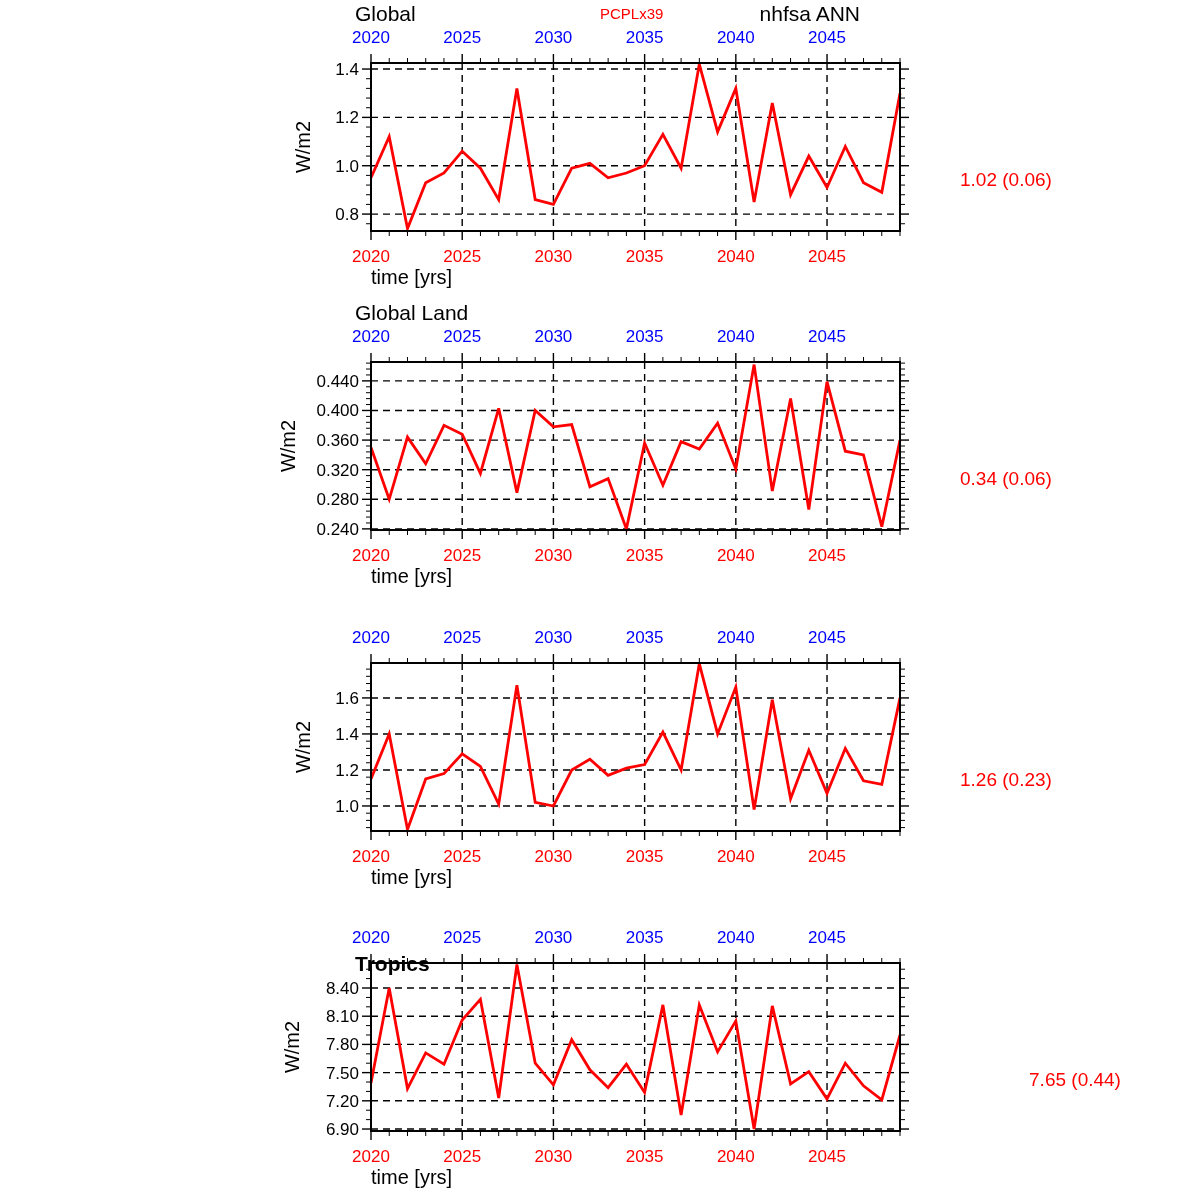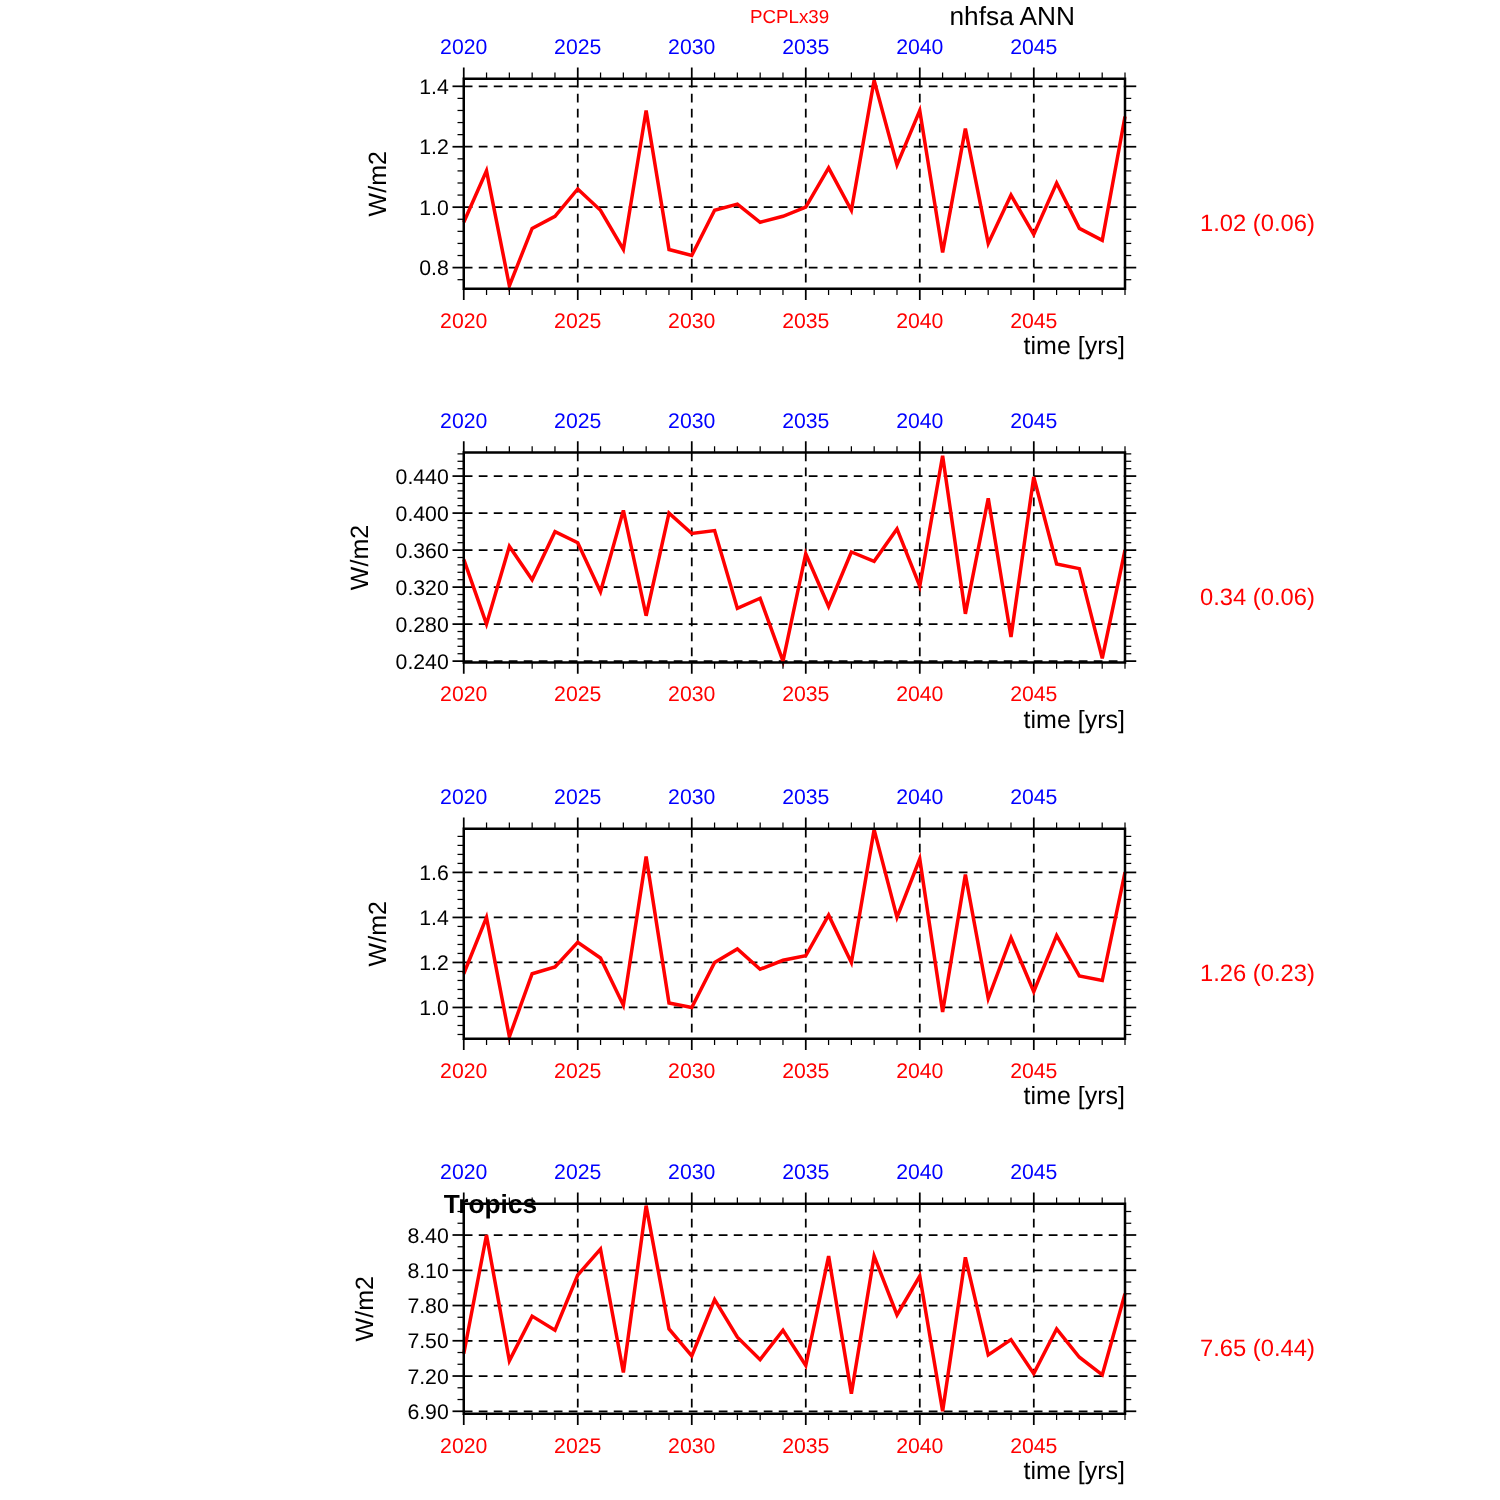--- a/index.html
+++ b/index.html
@@ -7,22 +7,22 @@
     position:relative;width:1200px;height:1200px;background:#ffffff;overflow:hidden;
     font-family:"Liberation Sans", sans-serif;color:#000;
   }
   .fig svg{position:absolute;left:0;top:0;}
   .lbl{position:absolute;white-space:nowrap;}
   .t-left{left:355px;width:320px;font-size:21px;line-height:25px;text-align:left;}
   .pt0{top:1px;}.pt1{top:300px;}.pt2{top:601px;}.pt3{top:951px;font-weight:bold;}
   .t-center{left:460px;top:1px;width:400px;font-size:21px;line-height:25px;text-align:right;}
   .t-right{left:600px;top:1px;width:300px;font-size:15px;line-height:25px;text-align:left;color:#ff0000;}
   .stat{left:960px;width:230px;font-size:19px;line-height:23px;color:#ff0000;text-align:left;}
-  .st0{top:168px;}.st1{top:467px;}.st2{top:768px;}.st3{top:1068px;}
-  .xlab{left:371px;width:529px;font-size:20px;line-height:24px;text-align:right;}
+  .st0{top:168px;}.st1{top:467px;}.st2{top:768px;}.st3{top:1068px;text-align:center;}
+  .xlab{left:371px;width:529px;font-size:20px;line-height:24px;text-align:left;}
   .xl0{top:265px;}.xl1{top:564px;}.xl2{top:865px;}.xl3{top:1165px;}
   .ylab{width:64px;height:22px;line-height:22px;font-size:20px;text-align:center;transform:rotate(-90deg);}
   .yl0{left:271px;top:136px;}.yl1{left:256px;top:435px;}.yl2{left:271px;top:736px;}.yl3{left:260px;top:1036px;}
   text{font-family:"Liberation Sans", sans-serif;}
 </style>
 </head>
 <body>
 
 <div class="fig">
   <svg id="chart-svg" width="1200" height="1200">
@@ -559,22 +559,24 @@
         <text x="827.0344827586207" y="1162" text-anchor="middle" font-size="17" fill="#ff0000">2045</text>
         <text x="359" y="1135.0257414661444" text-anchor="end" font-size="17" fill="#000000">6.90</text>
         <text x="359" y="1106.8220481253497" text-anchor="end" font-size="17" fill="#000000">7.20</text>
         <text x="359" y="1078.618354784555" text-anchor="end" font-size="17" fill="#000000">7.50</text>
         <text x="359" y="1050.4146614437605" text-anchor="end" font-size="17" fill="#000000">7.80</text>
         <text x="359" y="1022.2109681029659" text-anchor="end" font-size="17" fill="#000000">8.10</text>
         <text x="359" y="994.0072747621713" text-anchor="end" font-size="17" fill="#000000">8.40</text>
       </g>
     </svg>
 
+  <div class="lbl t-left pt0">Global</div>
   <div class="lbl t-center">nhfsa ANN</div>
   <div class="lbl t-right">PCPLx39</div>
+  <div class="lbl t-left pt1">Global Land</div>
   <div class="lbl t-left pt3">Tropics</div>
 
   <div class="lbl stat st0">1.02 (0.06)</div>
   <div class="lbl stat st1">0.34 (0.06)</div>
   <div class="lbl stat st2">1.26 (0.23)</div>
   <div class="lbl stat st3">7.65 (0.44)</div>
 
   <div class="lbl xlab xl0">time [yrs]</div>
   <div class="lbl xlab xl1">time [yrs]</div>
   <div class="lbl xlab xl2">time [yrs]</div>

